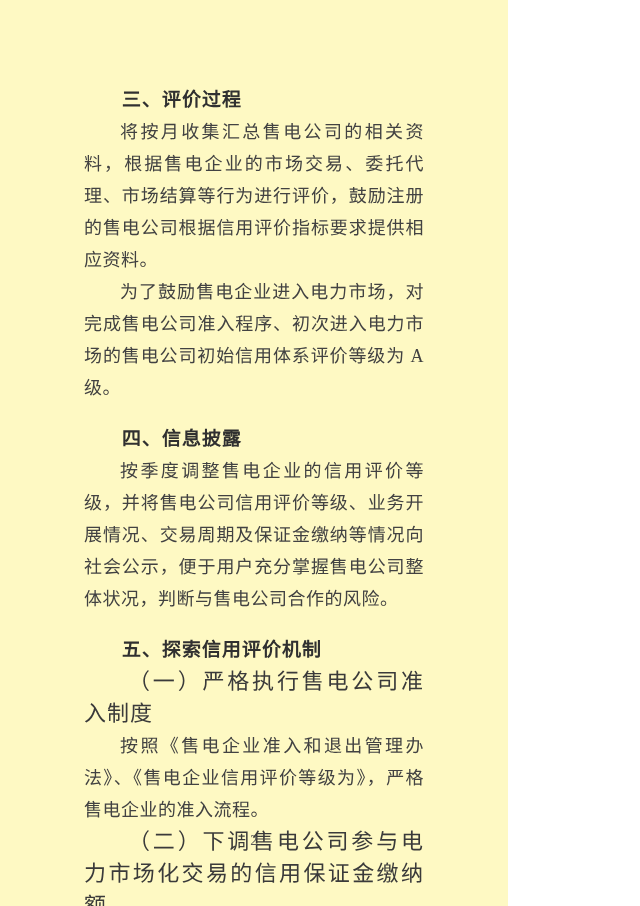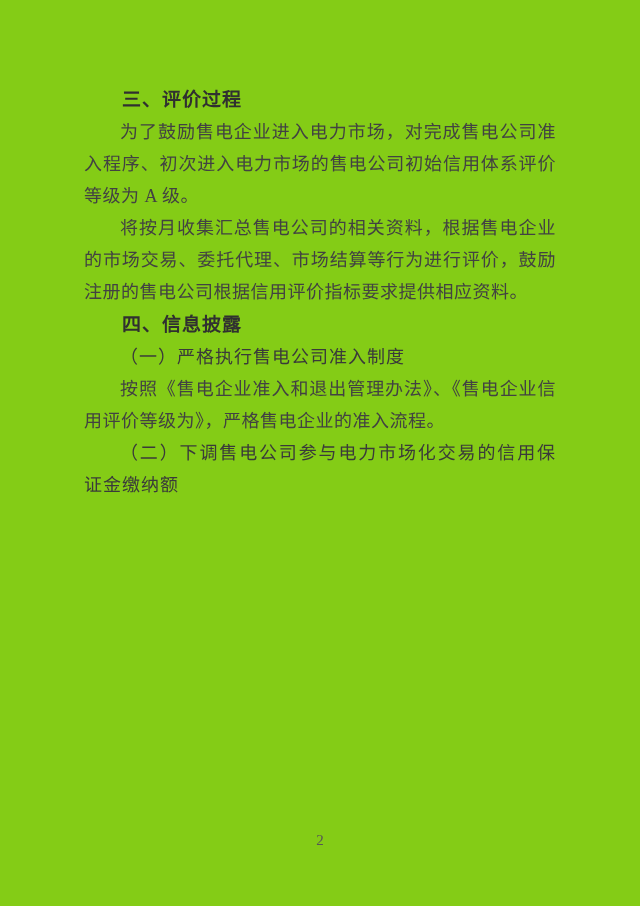--- a/index.html
+++ b/index.html
@@ -7,49 +7,49 @@
     padding: 0;
     background: #ffffff;
   }
   body {
     width: 640px;
     height: 906px;
     font-family: "Liberation Serif", "DejaVu Serif", serif;
   }
   .sheet {
     position: relative;
-    width: 640px;
+    width: 508px;
     height: 906px;
     box-sizing: border-box;
-    background: #84cc16;
+    background: #fef9c3;
     overflow: hidden;
     padding: 84px 84px 0 84px;
   }
   .heading {
     font-family: "Liberation Sans", "DejaVu Sans", sans-serif;
     font-weight: 700;
     font-size: 19px;
     line-height: 32px;
     color: #303030;
     margin: 0;
     text-indent: 2em;
     letter-spacing: 1px;
   }
-  .heading.spaced { margin-top: 1px; }
+  .heading.spaced { margin-top: 19px; }
   .para {
     font-size: 18px;
     line-height: 32px;
     color: #424242;
     margin: 0;
     text-indent: 2em;
     text-align: justify;
     letter-spacing: 0.5px;
   }
   .subheading {
-    font-size: 18px;
+    font-size: 22px;
     line-height: 32px;
     color: #3a3a3a;
     margin: 0;
     text-indent: 2em;
     text-align: justify;
     letter-spacing: 1px;
   }
   .page-number {
     position: absolute;
     left: 0;
@@ -62,27 +62,29 @@
     letter-spacing: 0;
   }
 </style>
 </head>
 <body>
 
 <div class="sheet">
 
   <h2 class="heading">三、评价过程</h2>
 
+  <p class="para">将按月收集汇总售电公司的相关资料，根据售电企业的市场交易、委托代理、市场结算等行为进行评价，鼓励注册的售电公司根据信用评价指标要求提供相应资料。</p>
+
   <p class="para">为了鼓励售电企业进入电力市场，对完成售电公司准入程序、初次进入电力市场的售电公司初始信用体系评价等级为 A 级。</p>
-
-  <p class="para">将按月收集汇总售电公司的相关资料，根据售电企业的市场交易、委托代理、市场结算等行为进行评价，鼓励注册的售电公司根据信用评价指标要求提供相应资料。</p>
 
   <h2 class="heading spaced">四、信息披露</h2>
 
+  <p class="para">按季度调整售电企业的信用评价等级，并将售电公司信用评价等级、业务开展情况、交易周期及保证金缴纳等情况向社会公示，便于用户充分掌握售电公司整体状况，判断与售电公司合作的风险。</p>
 
+  <h2 class="heading spaced">五、探索信用评价机制</h2>
 
   <p class="subheading">（一）严格执行售电公司准入制度</p>
 
   <p class="para">按照《售电企业准入和退出管理办法》、《售电企业信用评价等级为》，严格售电企业的准入流程。</p>
 
   <p class="subheading">（二）下调售电公司参与电力市场化交易的信用保证金缴纳额</p>
 
 
   <div class="page-number">2</div>
 

